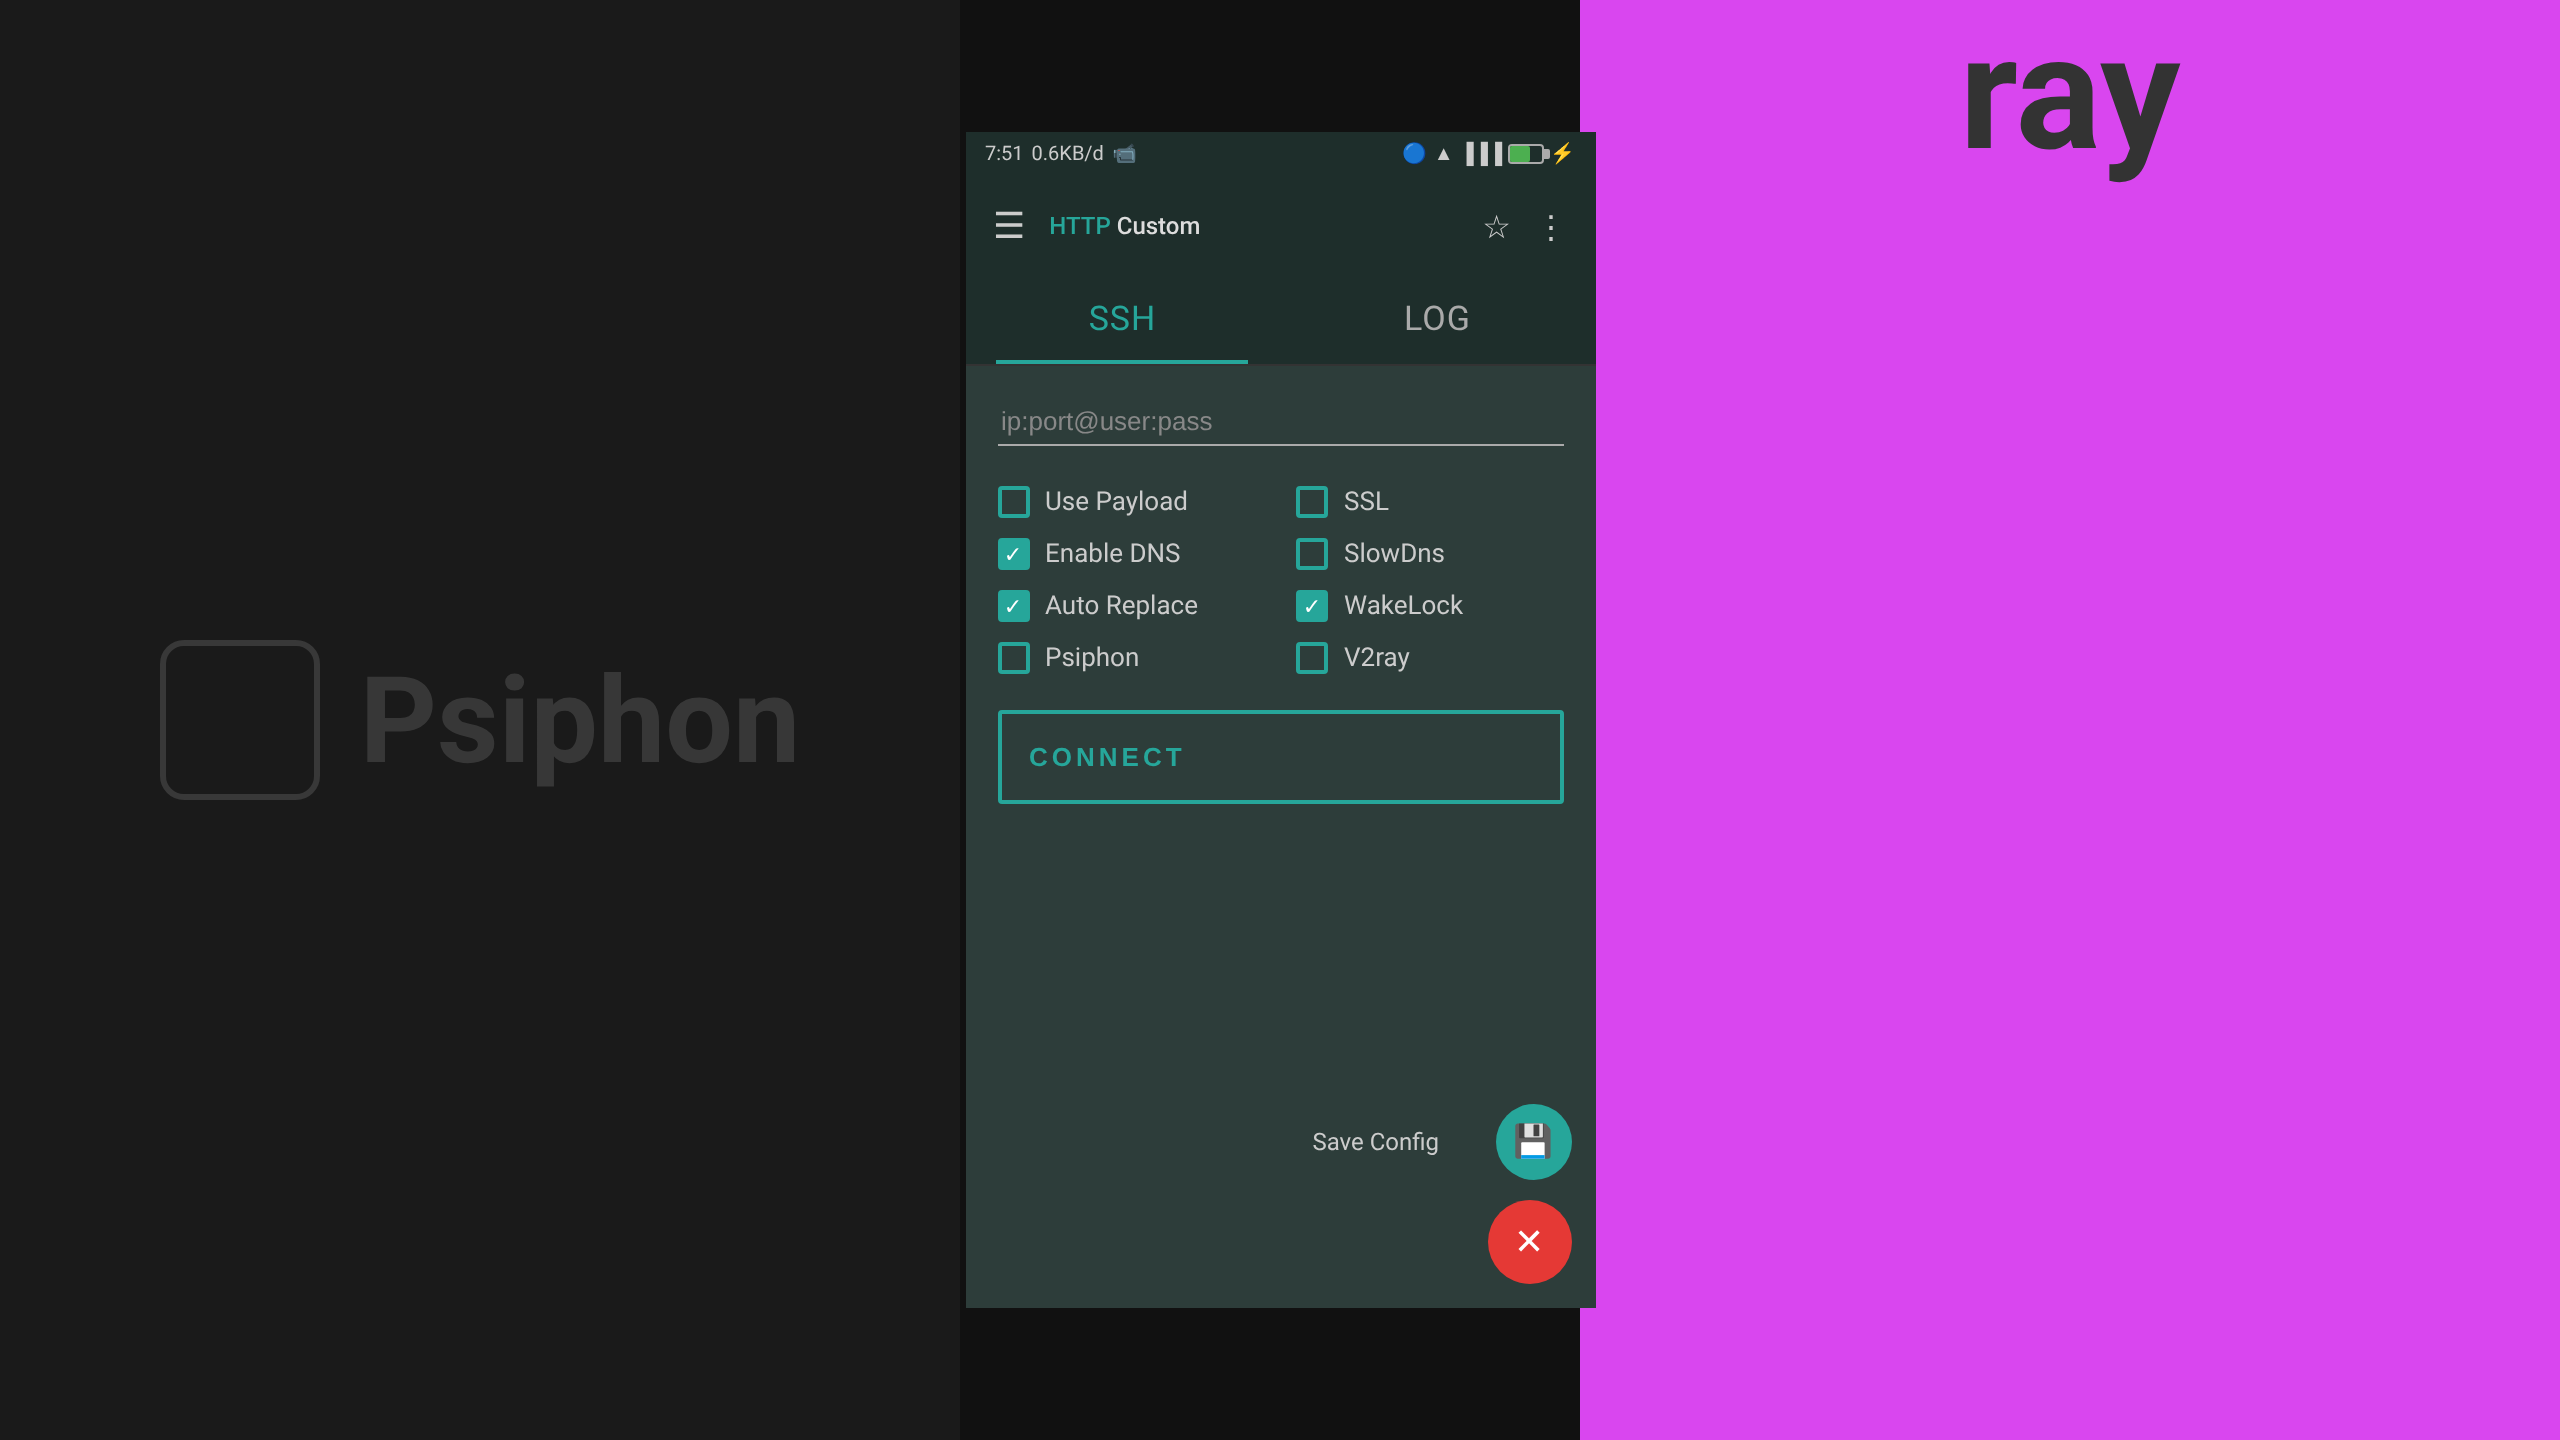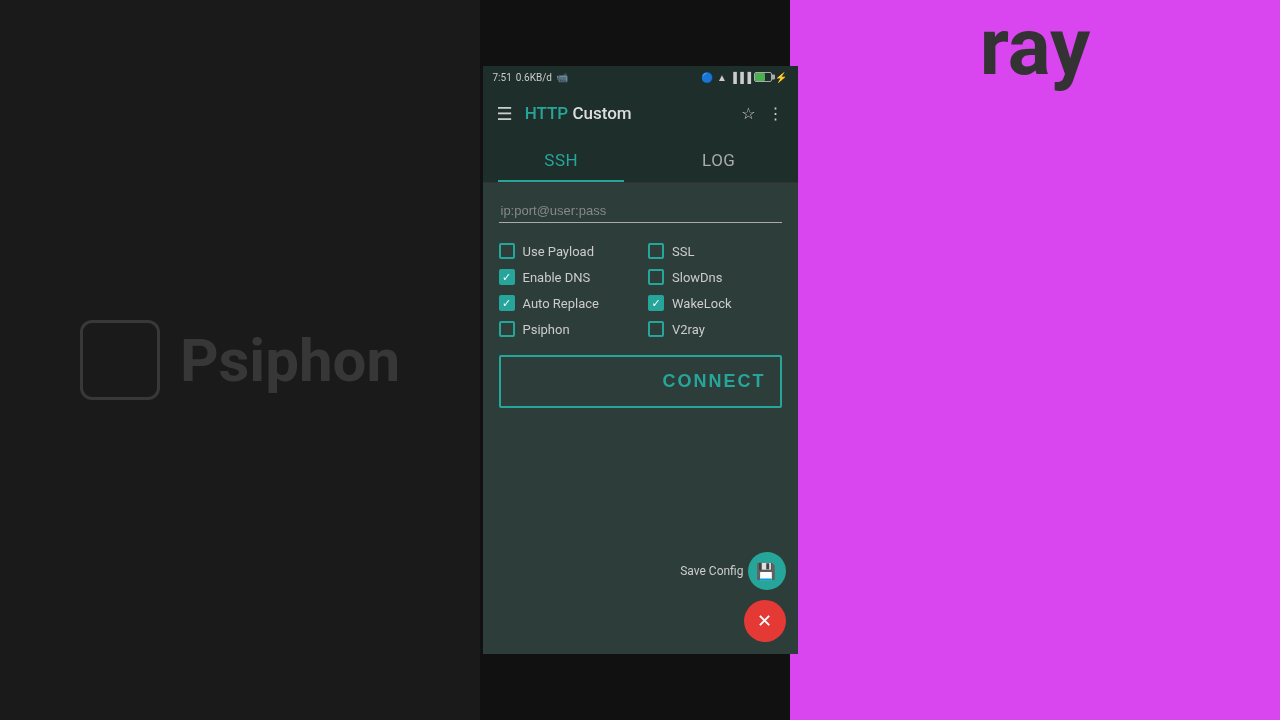--- a/index.html
+++ b/index.html
@@ -126,21 +126,21 @@
       gap: 12px;
       height: 50px;
     }
     .hamburger {
       color: #ccc;
       font-size: 18px;
       cursor: pointer;
     }
     .app-title {
       flex: 1;
-      font-size: 17px;
+      font-size: 12px;
       font-weight: 500;
     }
     .title-http {
       color: #26a69a;
     }
     .title-custom {
       color: #ddd;
     }
     .header-icons {
       display: flex;
@@ -248,42 +248,42 @@
       line-height: 1;
     }
 
     
     .connect-btn {
       width: 100%;
       padding: 14px;
       background: transparent;
       border: 2px solid #26a69a;
       color: #26a69a;
-      font-size: 18px;
+      font-size: 13px;
       font-weight: 600;
       letter-spacing: 2px;
       cursor: pointer;
-      text-align: right;
+      text-align: left;
       border-radius: 2px;
     }
 
     
     .fab-container {
       position: absolute;
       bottom: 12px;
       right: 12px;
       display: flex;
       flex-direction: column;
       align-items: flex-end;
       gap: 10px;
     }
     .fab-row {
       display: flex;
       align-items: center;
-      gap: 4px;
+      gap: 28px;
     }
     .fab-label {
       font-size: 12px;
       color: #ccc;
     }
     .fab-btn {
       width: 38px;
       height: 38px;
       border-radius: 50%;
       background: #26a69a;

